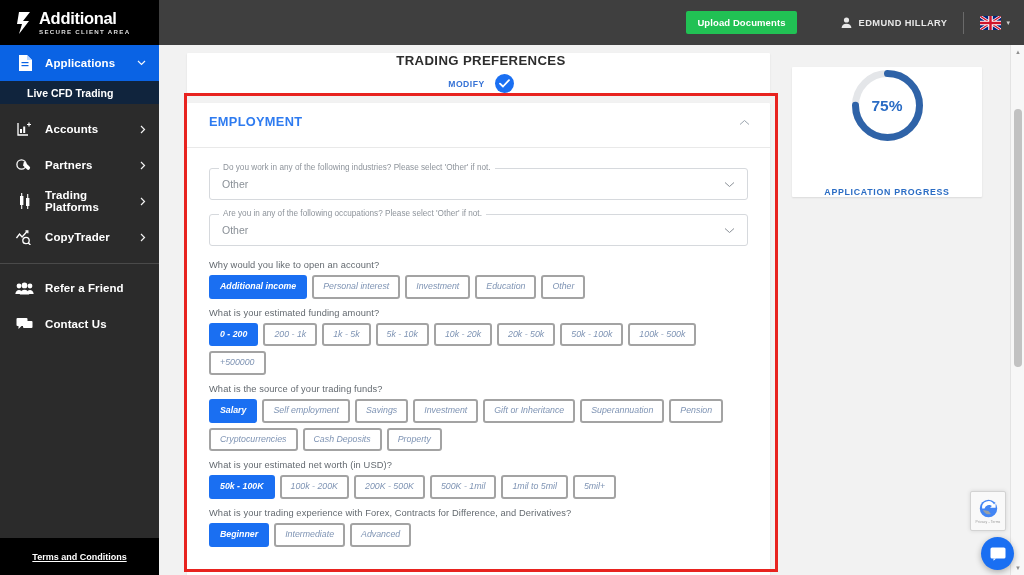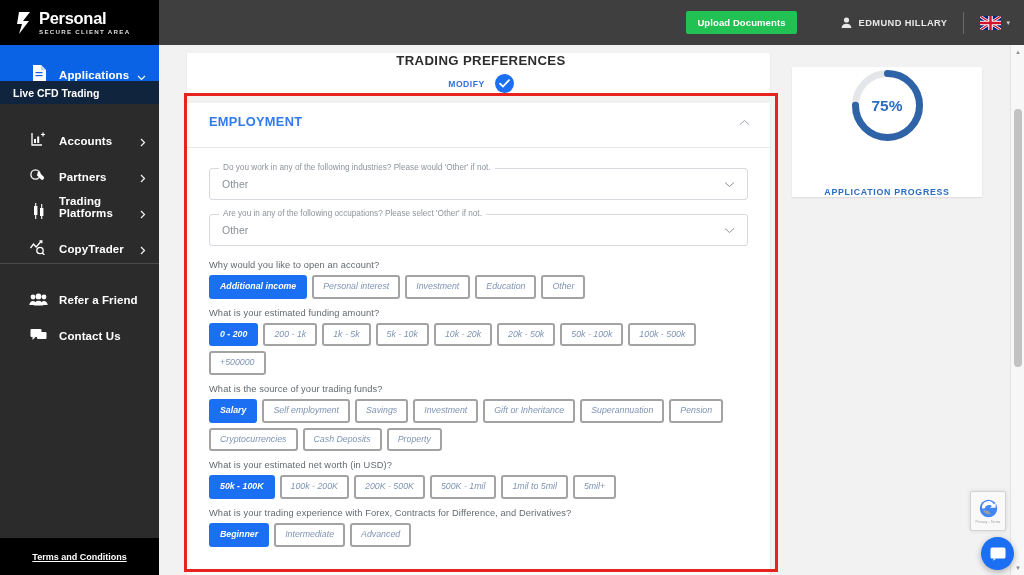--- a/index.html
+++ b/index.html
@@ -30,37 +30,37 @@
   .brand-text { display: flex; flex-direction: column; line-height: 1; }
   .brand-title {
     color: #fff; font-size: 16.5px; font-weight: bold; letter-spacing: -0.3px;
   }
   .brand-sub {
     color: #dcdcdc; font-size: 6.2px; letter-spacing: 1.25px;
     margin-top: 3px; font-weight: bold;
   }
 
   .nav-item {
-    display: flex; align-items: flex-end;
-    height: 36px; padding: 0 13px 0 29px;
+    display: flex; align-items: center;
+    height: 36px; padding: 0 13px 0 15px;
     color: #fff; font-size: 11.5px; font-weight: bold;
     cursor: pointer; position: relative;
   }
   .nav-item.active { background: #0a63e4; }
   .nav-icon {
     width: 19px; margin-right: 11px; display: flex;
     align-items: center; justify-content: center; flex: none;
   }
   .nav-label { flex: 1; letter-spacing: 0.1px; }
   .nav-caret { font-size: 9px; color: #fff; opacity: .95; }
   .nav-caret svg { display: block; }
 
   .subnav {
     background: #10243d; height: 23px;
-    display: flex; align-items: center; padding-left: 13px;
+    display: flex; align-items: center; padding-left: 27px;
     color: #fff; font-size: 10.5px; font-weight: bold;
     cursor: pointer;
   }
   .nav-sep { height: 1px; background: #4a4a4a; margin: 8px 0 6px 0; }
   .nav-gap { height: 7px; }
 
   .terms {
     position: absolute; left: 0; bottom: 0;
     width: 159px; height: 37px; background: #000;
     display: flex; align-items: center; justify-content: center;
@@ -261,21 +261,21 @@
 
   <div class="sidebar">
 
     <div class="brand">
       <div class="brand-mark">
         <svg width="17" height="22" viewBox="0 0 17 22">
           <path d="M3 0 L14 0 L7 9 L13 9 L3 22 L6 12 L1 12 Z" fill="#ffffff"></path>
         </svg>
       </div>
       <div class="brand-text">
-        <div class="brand-title">Personal</div>
+        <div class="brand-title">Additional</div>
         <div class="brand-sub">SECURE CLIENT AREA</div>
       </div>
     </div>
 
     <div class="nav-item active">
       <span class="nav-icon">
         <svg width="14" height="16" viewBox="0 0 14 16">
             <path d="M1 0h8l5 5v11H1z" fill="#fff"></path>
             <path d="M9 0l5 5H9z" fill="#bcd6ff"></path>
             <rect x="3.5" y="7" width="7" height="1.2" fill="#0a63e4"></rect>
@@ -444,21 +444,21 @@
             <span class="collapse-caret">
               <svg width="11" height="7" viewBox="0 0 11 7">
                   <path d="M1 5.5L5.5 1.5 10 5.5" stroke="#9aa4ae" stroke-width="1" fill="none"></path>
                 </svg>
             </span>
           </div>
 
           <div class="employ-body">
 
             <div class="field">
-              <span class="field-legend">Do you work in any of the following industries? Please would 'Other' if not.</span>
+              <span class="field-legend">Do you work in any of the following industries? Please select 'Other' if not.</span>
               <span class="field-value">Other</span>
               <span class="field-caret">
                 <svg width="11" height="7" viewBox="0 0 11 7">
                     <path d="M1 1.5L5.5 5.5 10 1.5" stroke="#8a9097" stroke-width="1" fill="none"></path>
                   </svg>
               </span>
             </div>
 
             <div class="field">
               <span class="field-legend">Are you in any of the following occupations? Please select 'Other' if not.</span>

